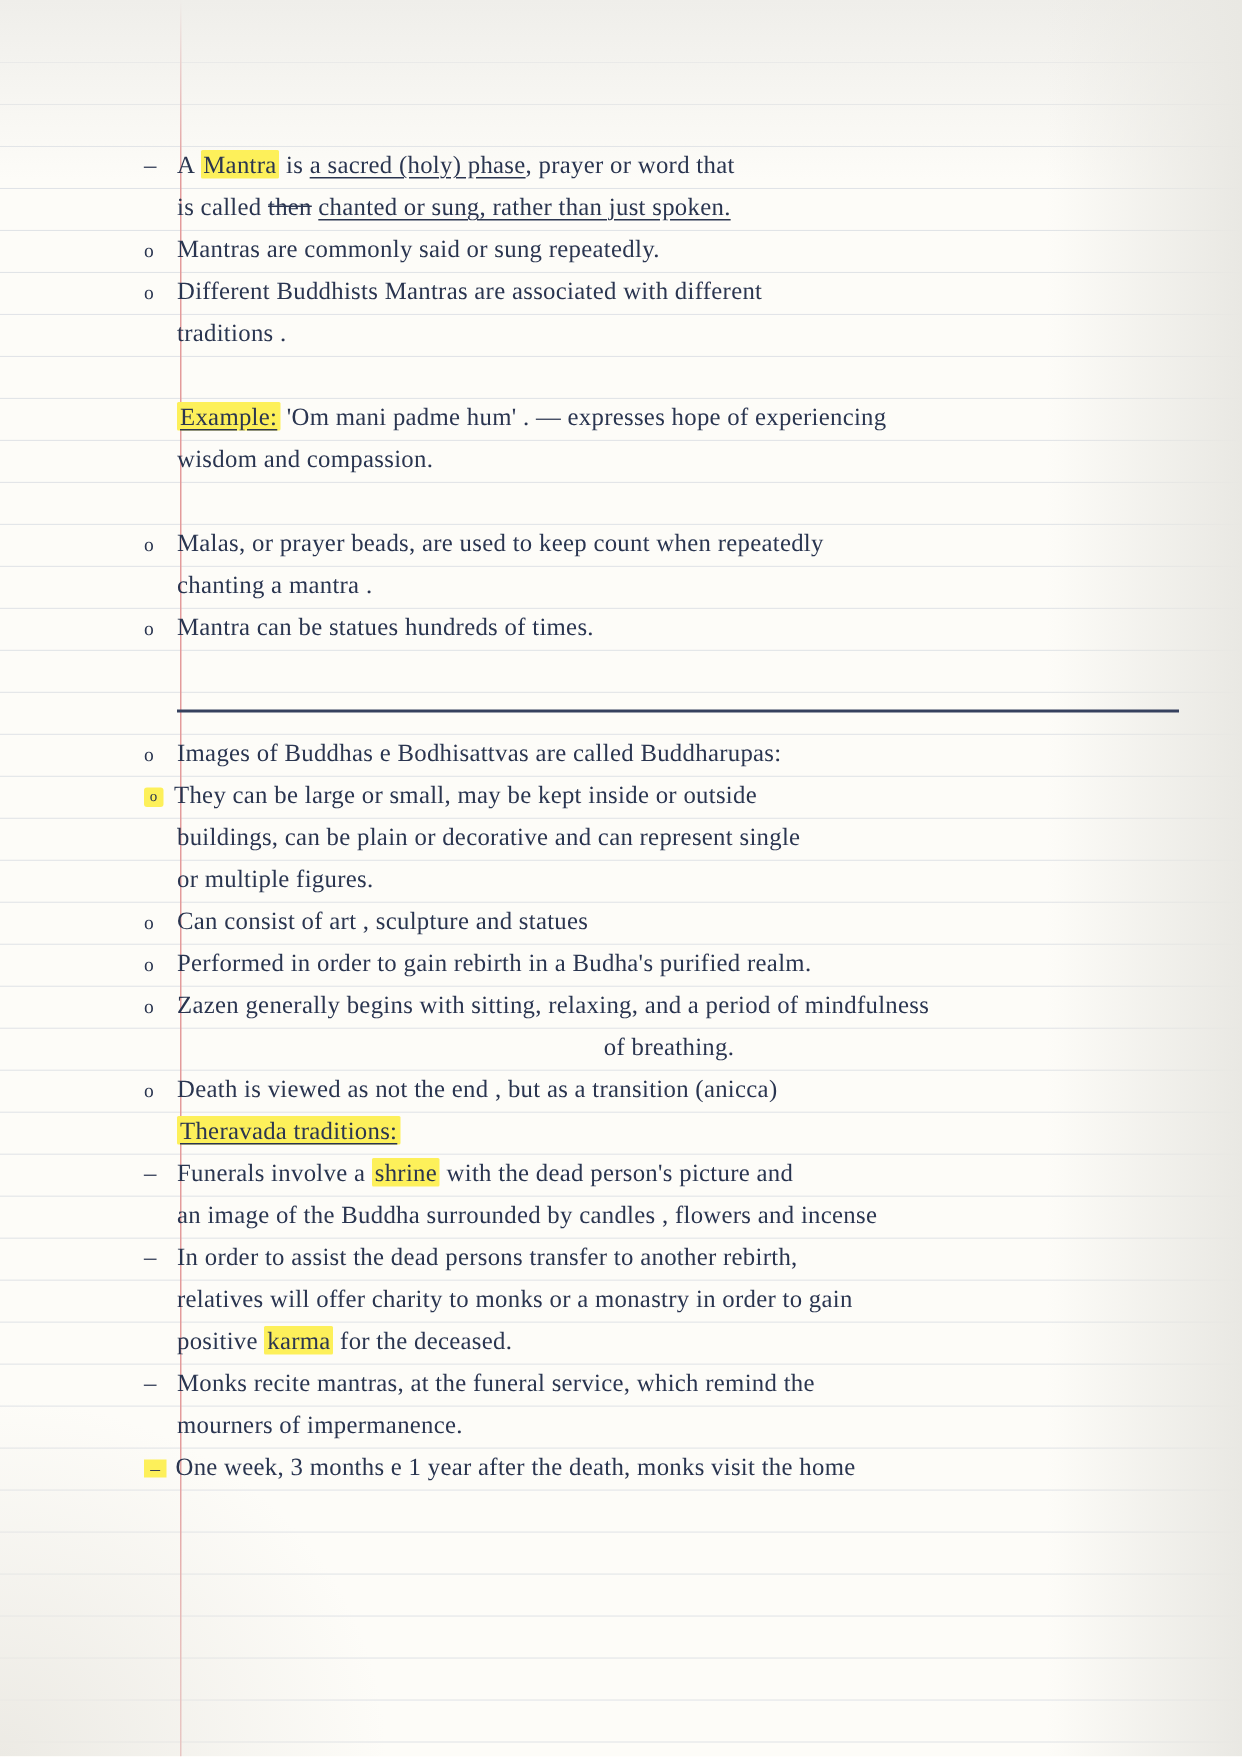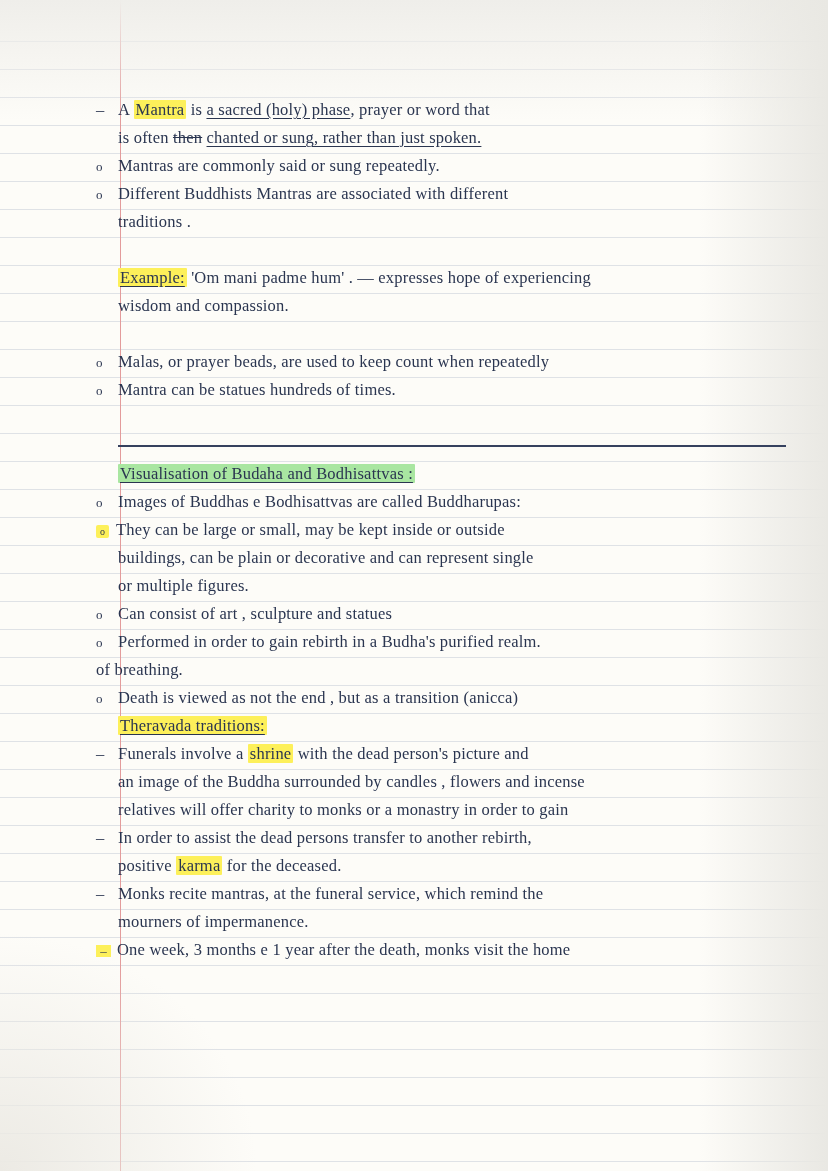--- a/index.html
+++ b/index.html
@@ -112,63 +112,64 @@
     background: #fdf05a;
     margin-right: 6px;
     vertical-align: middle;
     text-align: center;
     line-height: 12px;
     font-size: 13px;
   }
   .u { text-decoration: underline; text-decoration-color: #2a3550; text-underline-offset: 3px; }
   .strike { text-decoration: line-through; text-decoration-color: #2a3550; }
   .right-align {
-    text-align: left;
+    text-align: center;
     width: 700px;
   }
 </style>
 </head>
 <body>
 
 <div id="page">
   <div class="rules"></div>
   <div class="margin-line"></div>
   <div class="paper-shade-top"></div>
   <div class="paper-shade-right"></div>
   <div class="paper-shade-bottomleft"></div>
 
   <div class="content" id="notes-content">
       <div class="line"><span class="bullet-dash">–</span><span>A </span><span class="hl-yellow">Mantra</span><span> is </span><span class="u">a sacred  (holy) phase</span><span>, prayer  or  word that</span></div>
-      <div class="line"><span class="bullet-dash">&nbsp;</span><span>is often </span><span class="strike">then</span><span> </span><span class="u">chanted or sung, rather than  just spoken.</span></div>
+      <div class="line"><span class="bullet-dash">&nbsp;</span><span>is called </span><span class="strike">then</span><span> </span><span class="u">chanted or sung, rather than  just spoken.</span></div>
       <div class="line"><span class="bullet-circ">o</span><span>Mantras are commonly  said or sung  repeatedly.</span></div>
       <div class="line"><span class="bullet-circ">o</span><span>Different  Buddhists Mantras  are associated  with different</span></div>
       <div class="line"><span class="bullet-dash">&nbsp;</span><span>traditions .</span></div>
       <div class="line">&nbsp;</div>
       <div class="line"><span class="bullet-dash">&nbsp;</span><span class="hl-yellow u">Example:</span><span> 'Om mani padme hum' . — expresses hope of experiencing</span></div>
       <div class="line"><span class="bullet-dash">&nbsp;</span><span>wisdom and  compassion.</span></div>
       <div class="line">&nbsp;</div>
       <div class="line"><span class="bullet-circ">o</span><span>Malas, or  prayer  beads, are  used to keep count when repeatedly</span></div>
+      <div class="line"><span class="bullet-dash">&nbsp;</span><span>chanting  a mantra .</span></div>
       <div class="line"><span class="bullet-circ">o</span><span>Mantra  can  be statues  hundreds  of  times.</span></div>
       <div class="line">&nbsp;</div>
       <div class="line">
         <div style="position: absolute; left: 22px; top: 13px; width: 668px; height: 1.5px; background: rgb(54, 65, 94);"></div>
       </div>
-      <div class="line"><span class="bullet-dash">&nbsp;</span><span class="hl-green u">Visualisation of Budaha  and  Bodhisattvas :</span></div>
       <div class="line"><span class="bullet-circ">o</span><span>Images of  Buddhas e  Bodhisattvas are  called  Buddharupas:</span></div>
       <div class="line"><span class="hl-box">o</span><span>They can be  large  or  small, may be  kept inside or  outside</span></div>
       <div class="line"><span class="bullet-dash">&nbsp;</span><span>buildings, can be  plain  or  decorative  and can  represent  single</span></div>
       <div class="line"><span class="bullet-dash">&nbsp;</span><span>or  multiple  figures.</span></div>
       <div class="line"><span class="bullet-circ">o</span><span>Can  consist of art , sculpture  and statues</span></div>
       <div class="line"><span class="bullet-circ">o</span><span>Performed  in order  to  gain  rebirth  in a  Budha's  purified  realm.</span></div>
+      <div class="line"><span class="bullet-circ">o</span><span>Zazen generally  begins  with sitting, relaxing, and a period of  mindfulness</span></div>
       <div class="line right-align"><span>of breathing.</span></div>
       <div class="line"><span class="bullet-circ">o</span><span>Death  is  viewed  as  not  the  end , but  as  a  transition (anicca)</span></div>
       <div class="line"><span class="bullet-dash">&nbsp;</span><span class="hl-yellow u">Theravada  traditions:</span></div>
       <div class="line"><span class="bullet-dash">–</span><span>Funerals  involve a </span><span class="hl-yellow">shrine</span><span> with the dead person's picture and</span></div>
       <div class="line"><span class="bullet-dash">&nbsp;</span><span>an image  of  the  Buddha surrounded  by candles , flowers and incense</span></div>
+      <div class="line"><span class="bullet-dash">–</span><span>In order  to assist  the  dead persons  transfer  to another  rebirth,</span></div>
       <div class="line"><span class="bullet-dash">&nbsp;</span><span>relatives  will offer  charity  to  monks  or  a monastry  in order  to gain</span></div>
-      <div class="line"><span class="bullet-dash">–</span><span>In order  to assist  the  dead persons  transfer  to another  rebirth,</span></div>
       <div class="line"><span class="bullet-dash">&nbsp;</span><span>positive </span><span class="hl-yellow">karma</span><span> for the  deceased.</span></div>
       <div class="line"><span class="bullet-dash">–</span><span>Monks  recite mantras, at the  funeral service, which  remind  the</span></div>
       <div class="line"><span class="bullet-dash">&nbsp;</span><span>mourners  of  impermanence.</span></div>
       <div class="line"><span class="hl-dash-mark">–</span><span>One  week, 3 months e 1 year  after the  death, monks visit the  home</span></div>
       <div class="line small"><span class="bullet-dash">&nbsp;</span></div>
     </div>
 </div>
 
 </body></html>

